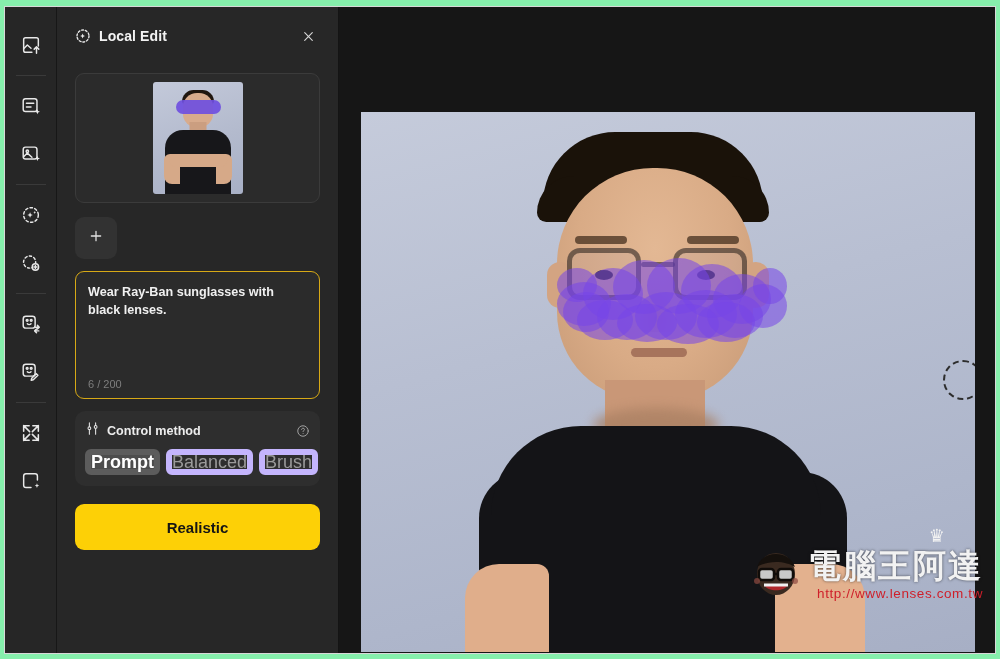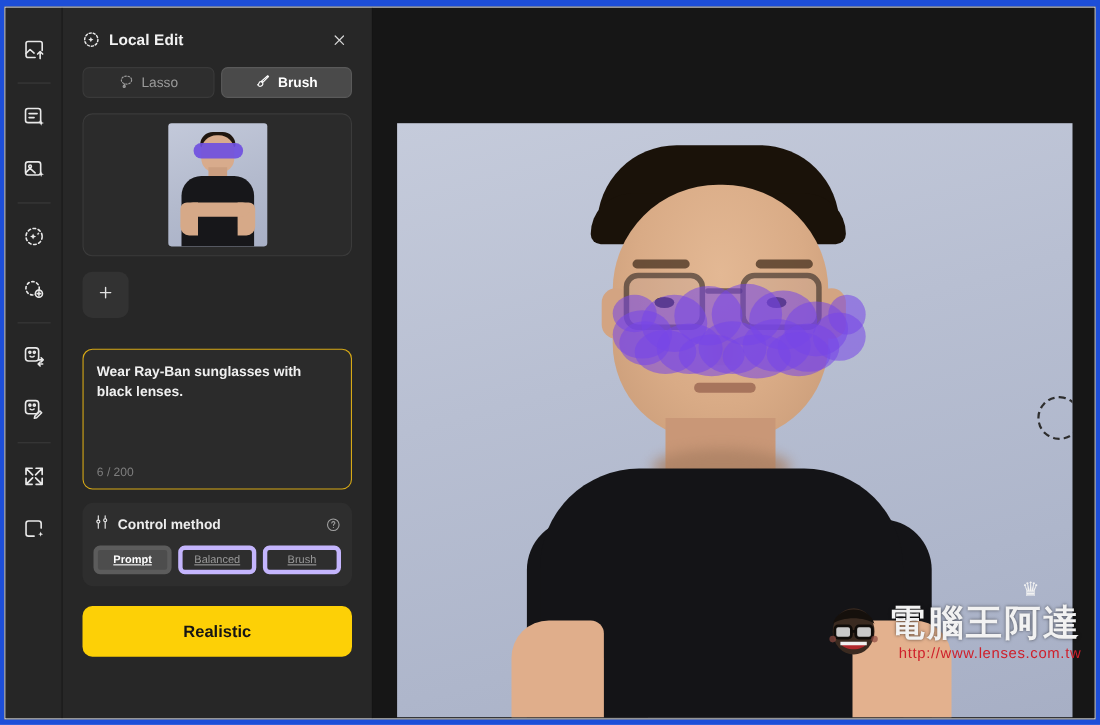--- a/index.html
+++ b/index.html
@@ -6,21 +6,21 @@
   html, body {
     width: 1000px; height: 659px;
     background: #ffffff;
     font-family: "Liberation Sans", sans-serif;
     overflow: hidden;
   }
   #app {
     position: absolute;
     left: 0; top: 0;
     width: 1000px; height: 659px;
-    background: #1d4ed8;
+    background: #86efac;
   }
   
   .frame {
     position: absolute;
     left: 4px; top: 6px;
     width: 992px; height: 648px;
     background: #1c1c1c;
     border: 1px solid #d8d8d8;
     overflow: hidden;
     display: flex;
@@ -218,21 +218,21 @@
     width: 42px; height: 42px;
     background: #323232;
     border-radius: 9px;
     display: flex; align-items: center; justify-content: center;
     cursor: pointer;
     flex: 0 0 42px;
   }
 
   
   .prompt-box {
-    margin-top: 28px;
+    margin-top: 12px;
     height: 128px;
     border: 1.5px solid #d7a916;
     border-radius: 9px;
     background: #2b2b2b;
     padding: 11px 12px 8px 12px;
     position: relative;
     cursor: text;
   }
   .prompt-text {
     font-size: 12.6px;
@@ -267,27 +267,26 @@
     font-weight: bold;
     color: #ededed;
     flex: 1;
   }
   .help-ico { cursor: pointer; display:flex; }
   .ctrl-seg { display: flex; gap: 6px; }
   .ctrl-btn {
     flex: 1;
     height: 26px;
     border-radius: 6px;
-    border: 4px solid #c4b5fd;
+    border: 6px solid #c4b5fd;
     background: #2e2e2e;
     color: #9a9a9a;
-    font-size: 10px;
+    font-size: 18px;
     display: flex; align-items: center; justify-content: center;
     cursor: pointer;
-    text-decoration: underline;
   }
   .ctrl-btn.active {
     background: #4d4d4d;
     border-color: #5c5c5c;
     color: #fff;
     font-weight: bold;
   }
 
   .cta {
     margin-top: 18px;
@@ -588,41 +587,20 @@
           </svg>
         </span>
         <div class="panel-title">Local Edit</div>
         <div class="close-btn">
           <svg width="13" height="13" viewBox="0 0 24 24" stroke="#d6d6d6" stroke-width="2.1" stroke-linecap="round">
             <path d="M5 5l14 14M19 5L5 19"></path>
           </svg>
         </div>
       </div>
 
-      <div class="seg">
-        <div class="seg-btn">
-          <span>
-            <svg width="14" height="14" viewBox="0 0 24 24" fill="none" stroke="#9b9b9b" stroke-width="1.8" stroke-linecap="round">
-              <ellipse cx="12" cy="10" rx="8" ry="6.2" stroke-dasharray="2.4 2.6"></ellipse>
-              <path d="M8.6 16.2c0 2.2 1 3.6 1 3.6"></path>
-              <circle cx="8.4" cy="19.8" r="1.6"></circle>
-            </svg>
-          </span>
-          <span class="lbl">Lasso</span>
-        </div>
-        <div class="seg-btn active">
-          <span>
-            <svg width="14" height="14" viewBox="0 0 24 24" fill="none" stroke="#ffffff" stroke-width="1.8" stroke-linecap="round" stroke-linejoin="round">
-              <path d="M19.5 3.2l1.3 1.3-9 9-2-2z"></path>
-              <path d="M9.4 12.2l2.4 2.4c.6 2-0.7 4.4-3.2 4.9-2 .4-4-.6-4.8-2.2 1.5-.2 1.9-1.5 2.1-2.6.3-1.6 1.8-2.6 3.5-2.5z"></path>
-            </svg>
-          </span>
-          <span class="lbl">Brush</span>
-        </div>
-      </div>
 
       <div class="thumb-card">
         <div class="thumb">
           <div class="th-hair"></div>
           <div class="th-head"></div>
           <div class="th-neck"></div>
           <div class="th-body"></div>
           <div class="th-armL"></div>
           <div class="th-armR"></div>
           <div class="th-fore"></div>

